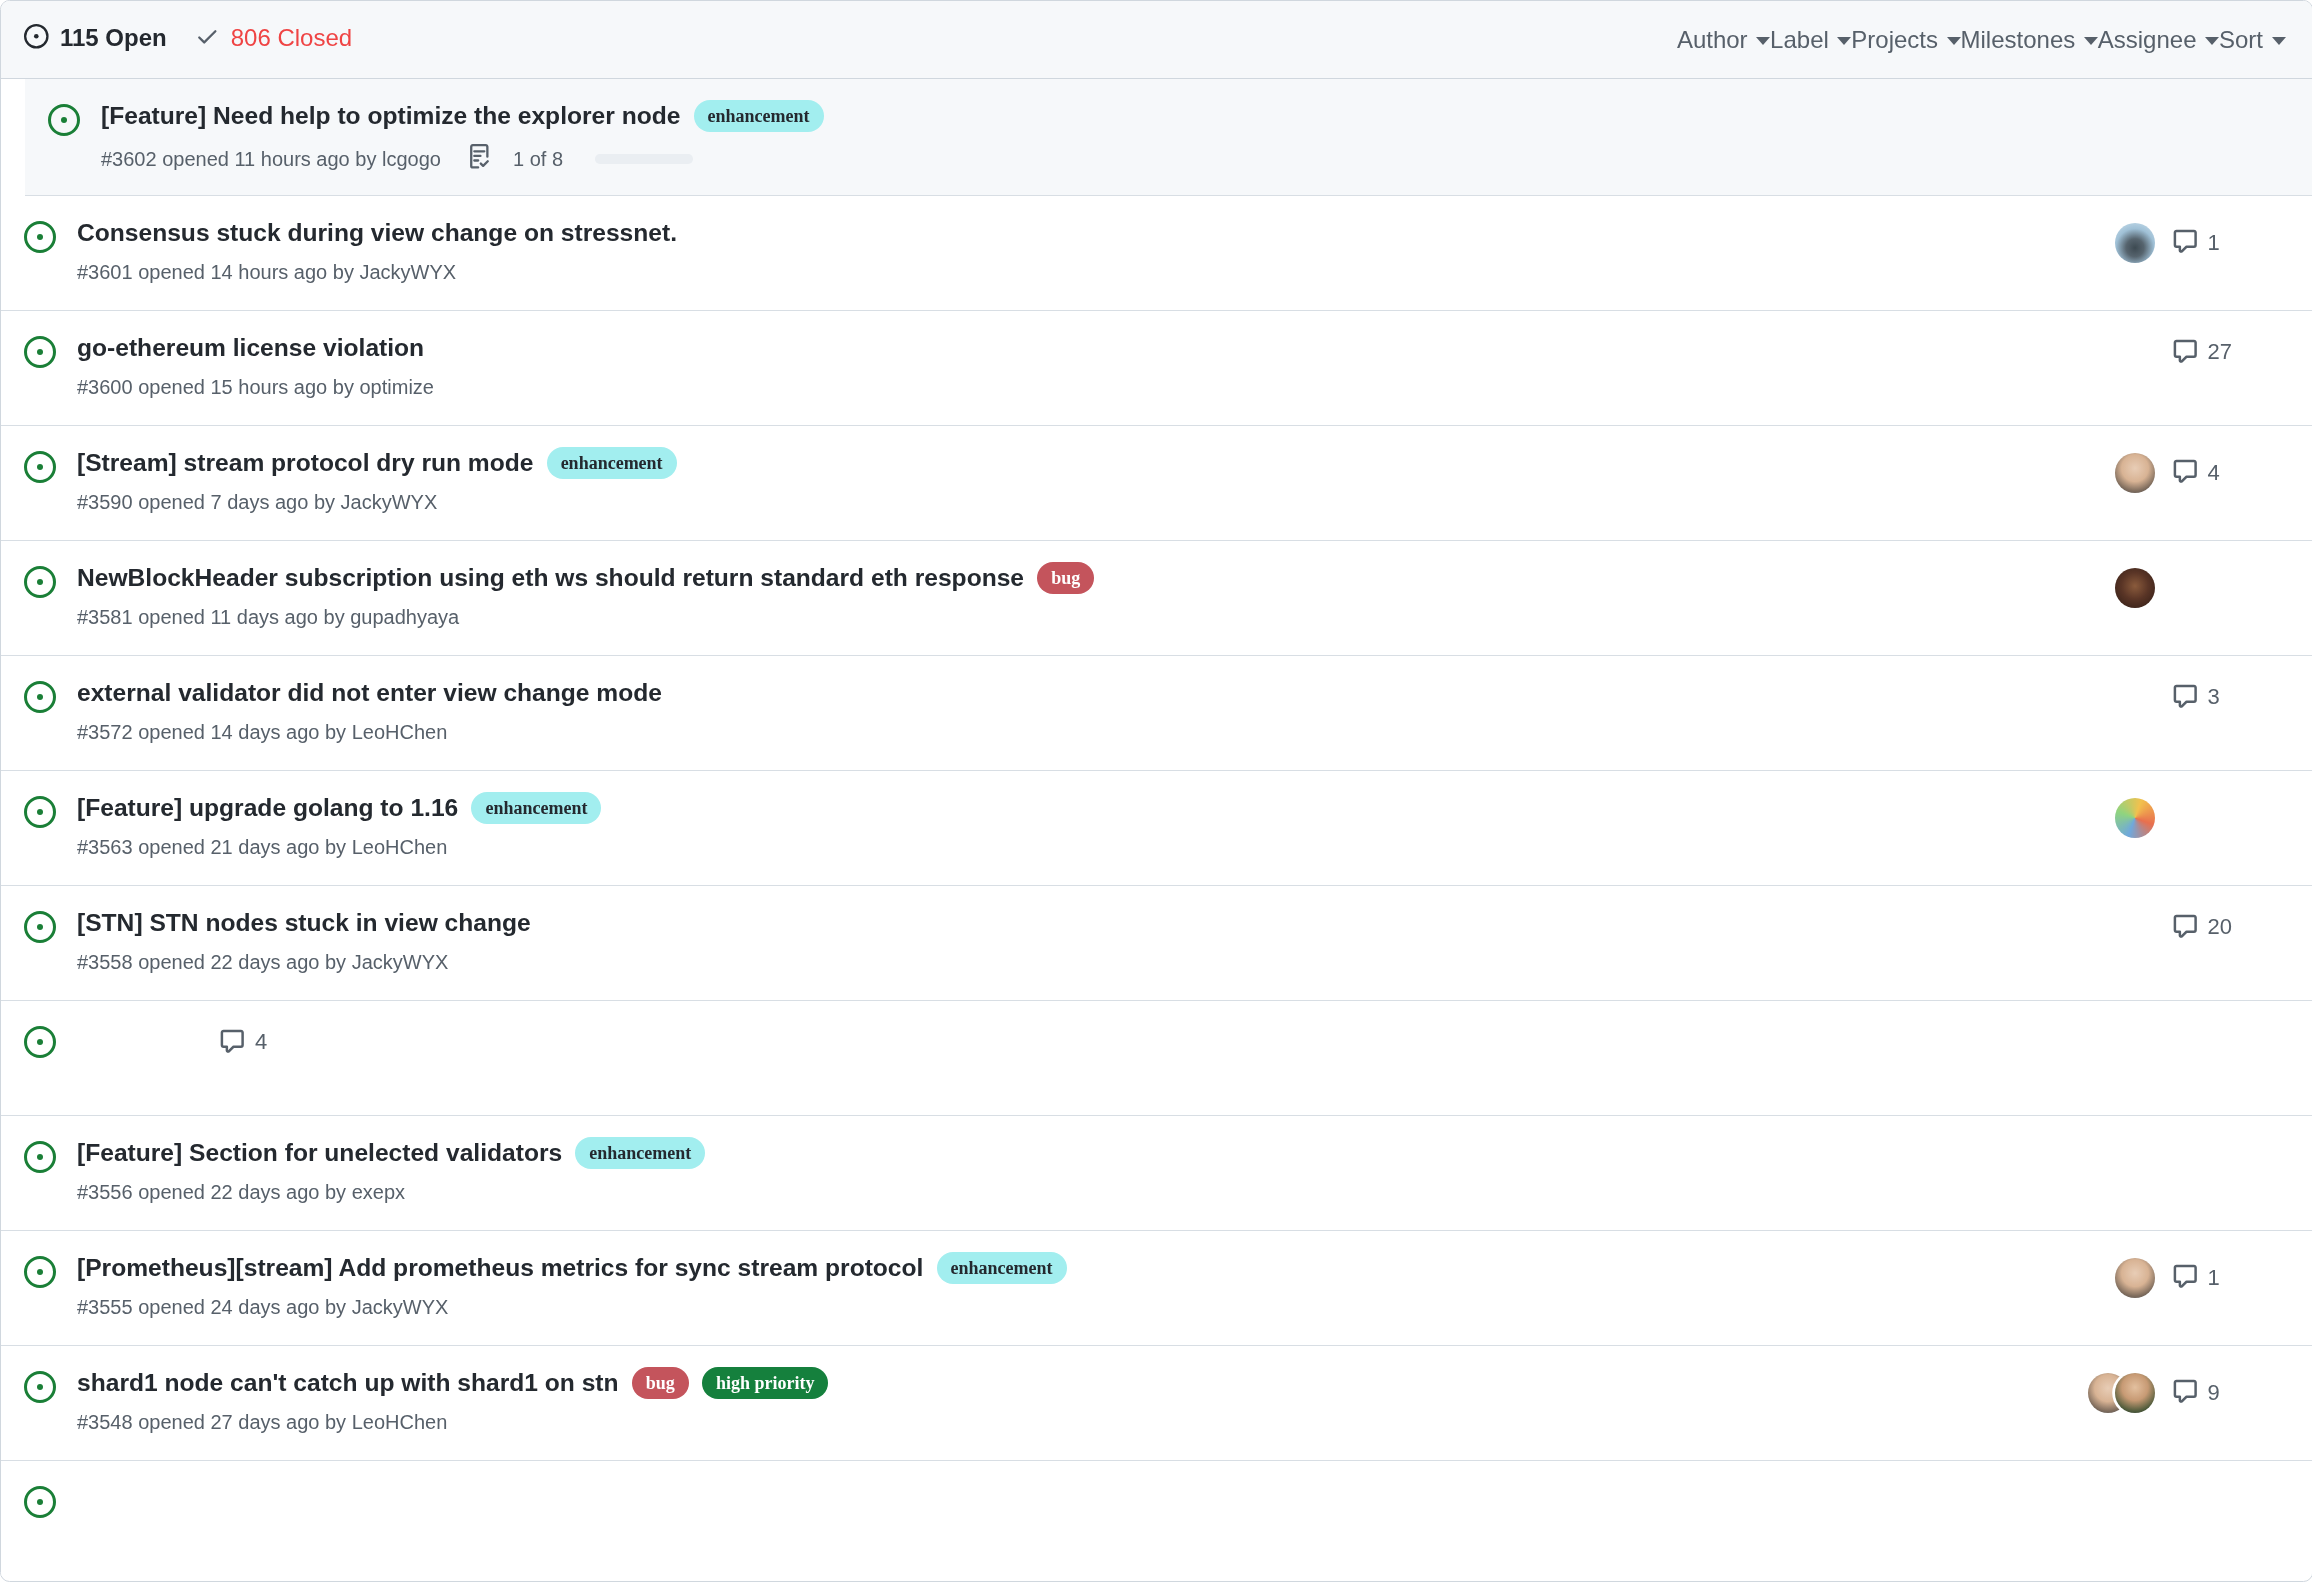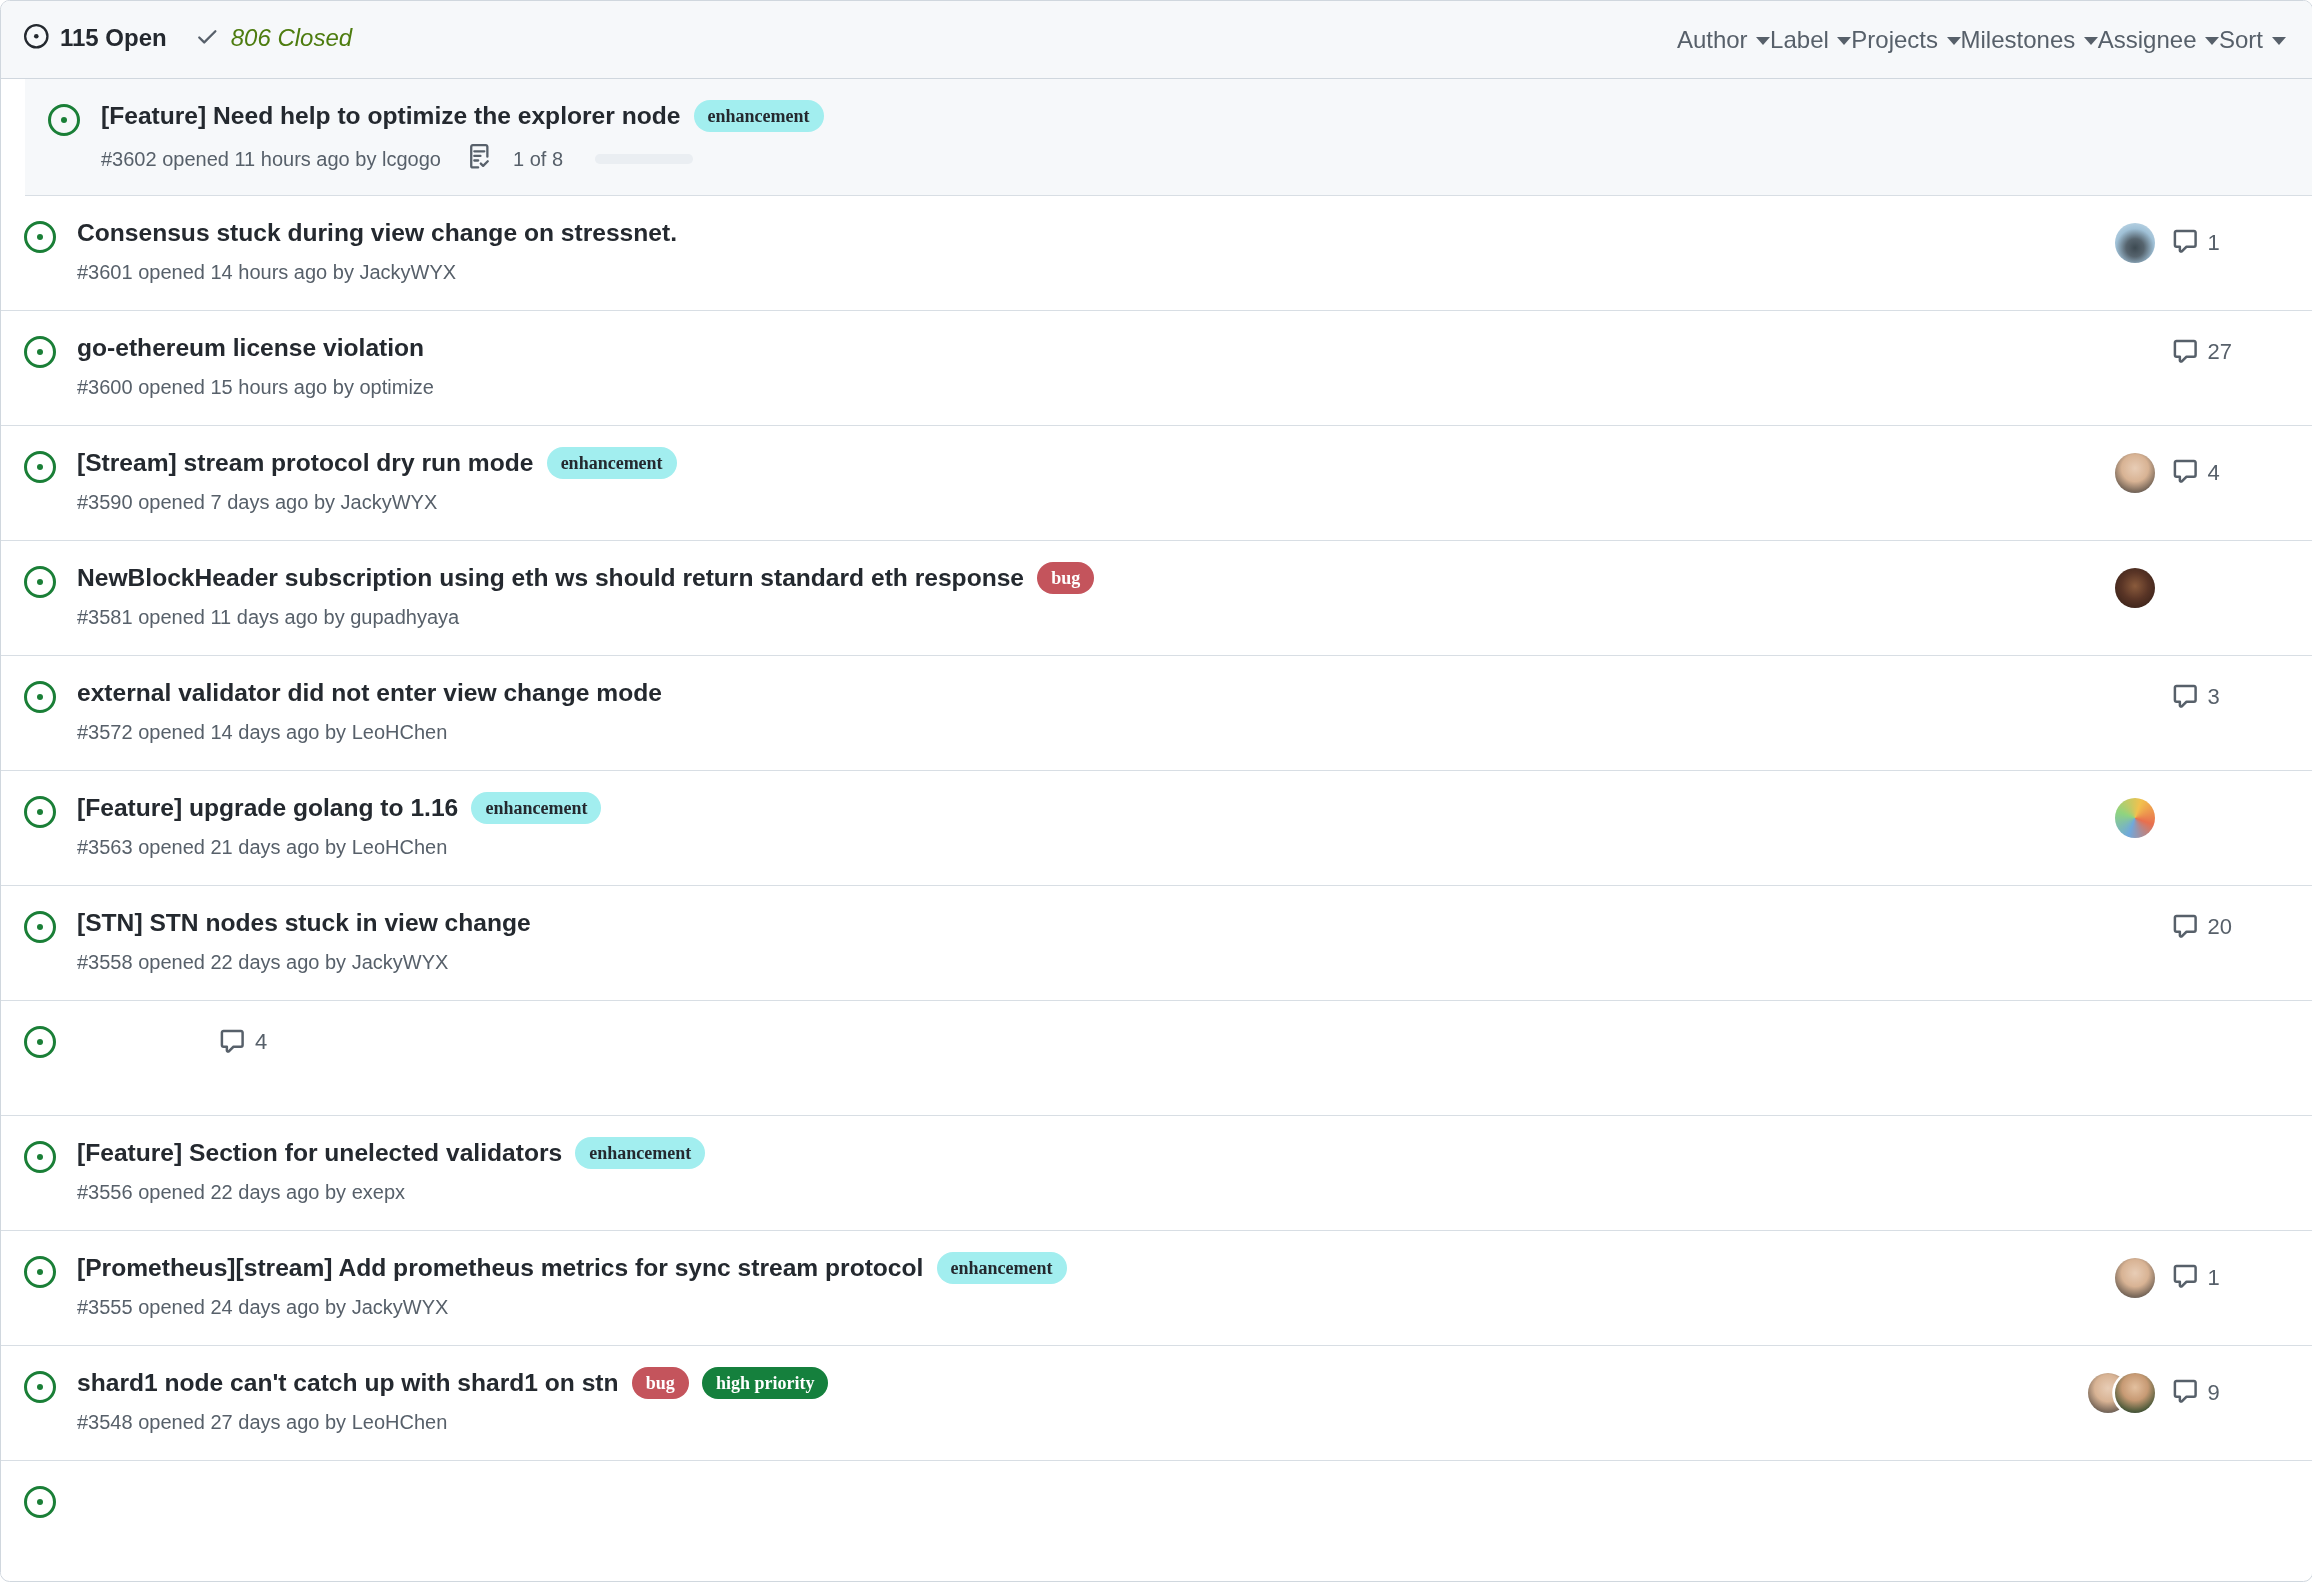--- a/index.html
+++ b/index.html
@@ -26,21 +26,21 @@
     display: flex;
     align-items: center;
     padding: 0 26.5px 0 23px;
   }
   .state-filters { display: flex; align-items: center; gap: 28px; }
   .state-item {
     display: flex; align-items: flex-start; gap: 11.4px;
     font-size: 24px; cursor: pointer;
   }
   .state-item.open { color: #24292f; font-weight: bold; }
-  .state-item.closed { color: #4d7c0f; font-weight: normal; font-style: italic; }
+  .state-item.closed { color: #ef4444; font-weight: normal; }
 
   .header-spacer { flex: 1; }
 
   .filter-bar { display: flex; align-items: center; }
   .filter-item {
     display: flex; align-items: center; gap: 8.5px;
     font-size: 24px; color: #57606a; cursor: pointer;
   }
   .caret {
     width: 0; height: 0;

